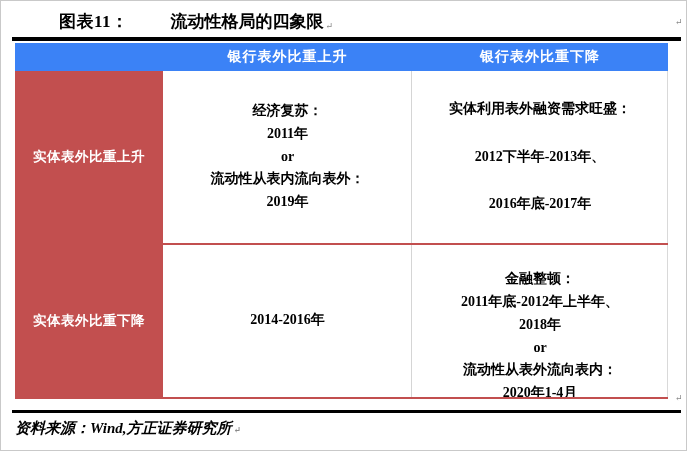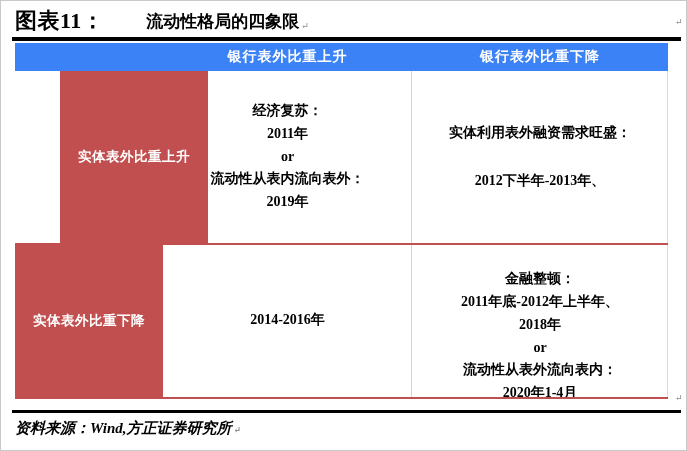--- a/index.html
+++ b/index.html
@@ -30,24 +30,25 @@
   .title-row {
     position: absolute;
     left: 14px;
     top: 6px;
     width: 655px;
     height: 28px;
     display: flex;
     align-items: center;
   }
   .title-label {
-    font-size: 22px;
+    font-size: 17px;
     font-weight: 700;
     letter-spacing: 0.5px;
     white-space: nowrap;
+    margin-left: 44px;
   }
   .title-text {
     font-size: 17px;
     font-weight: 700;
     margin-left: 42px;
     white-space: nowrap;
   }
   .pilcrow {
     font-size: 9px;
     color: #8a8a8a;
@@ -123,21 +124,21 @@
     background: #c24f4f;
     color: #ffffff;
     font-size: 13.5px;
     font-weight: 700;
     letter-spacing: 0.5px;
     display: flex;
     align-items: center;
     justify-content: center;
     box-sizing: border-box;
   }
-  .rowlabel.r1 { top: 28px; height: 172px; margin-left: 45px; }
+  .rowlabel.r1 { top: 28px; height: 172px; }
   .rowlabel.r2 { top: 200px; height: 155px; }
 
   
   .bodycell {
     position: absolute;
     box-sizing: border-box;
     display: flex;
     flex-direction: column;
     align-items: center;
     justify-content: center;
@@ -230,20 +231,21 @@
       <div class="ln">经济复苏：</div>
       <div class="ln lat">2011年</div>
       <div class="ln lat">or</div>
       <div class="ln">流动性从表内流向表外：</div>
       <div class="ln lat">2019年</div>
     </div>
 
     <div class="bodycell cell-q2">
       <div class="ln">实体利用表外融资需求旺盛：</div>
       <div class="ln lat">2012下半年-2013年、</div>
+      <div class="ln lat">2016年底-2017年</div>
     </div>
 
     <div class="bodycell cell-q3">
       <div class="ln lat">2014-2016年</div>
     </div>
 
     <div class="bodycell cell-q4">
       <div class="ln">金融整顿：</div>
       <div class="ln lat">2011年底-2012年上半年、</div>
       <div class="ln lat">2018年</div>

